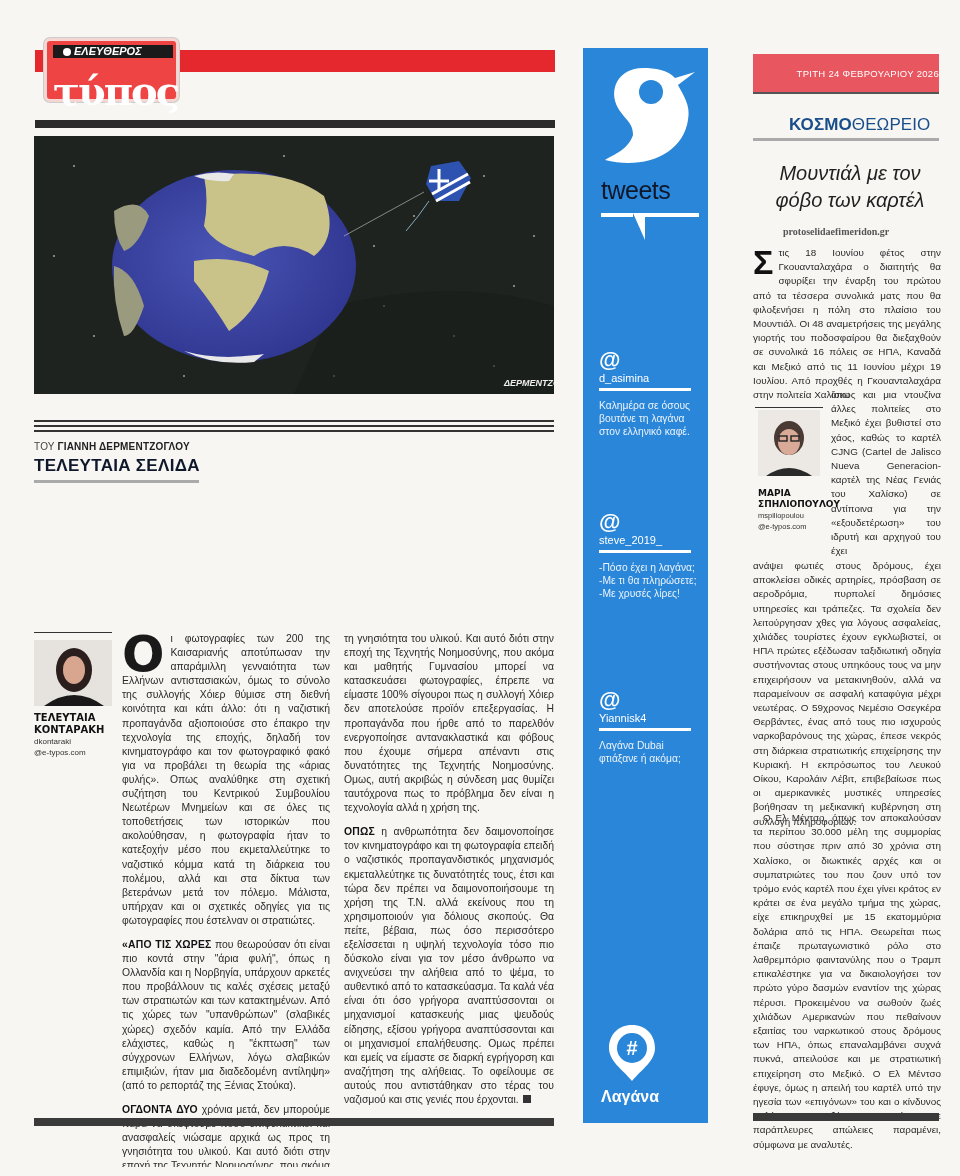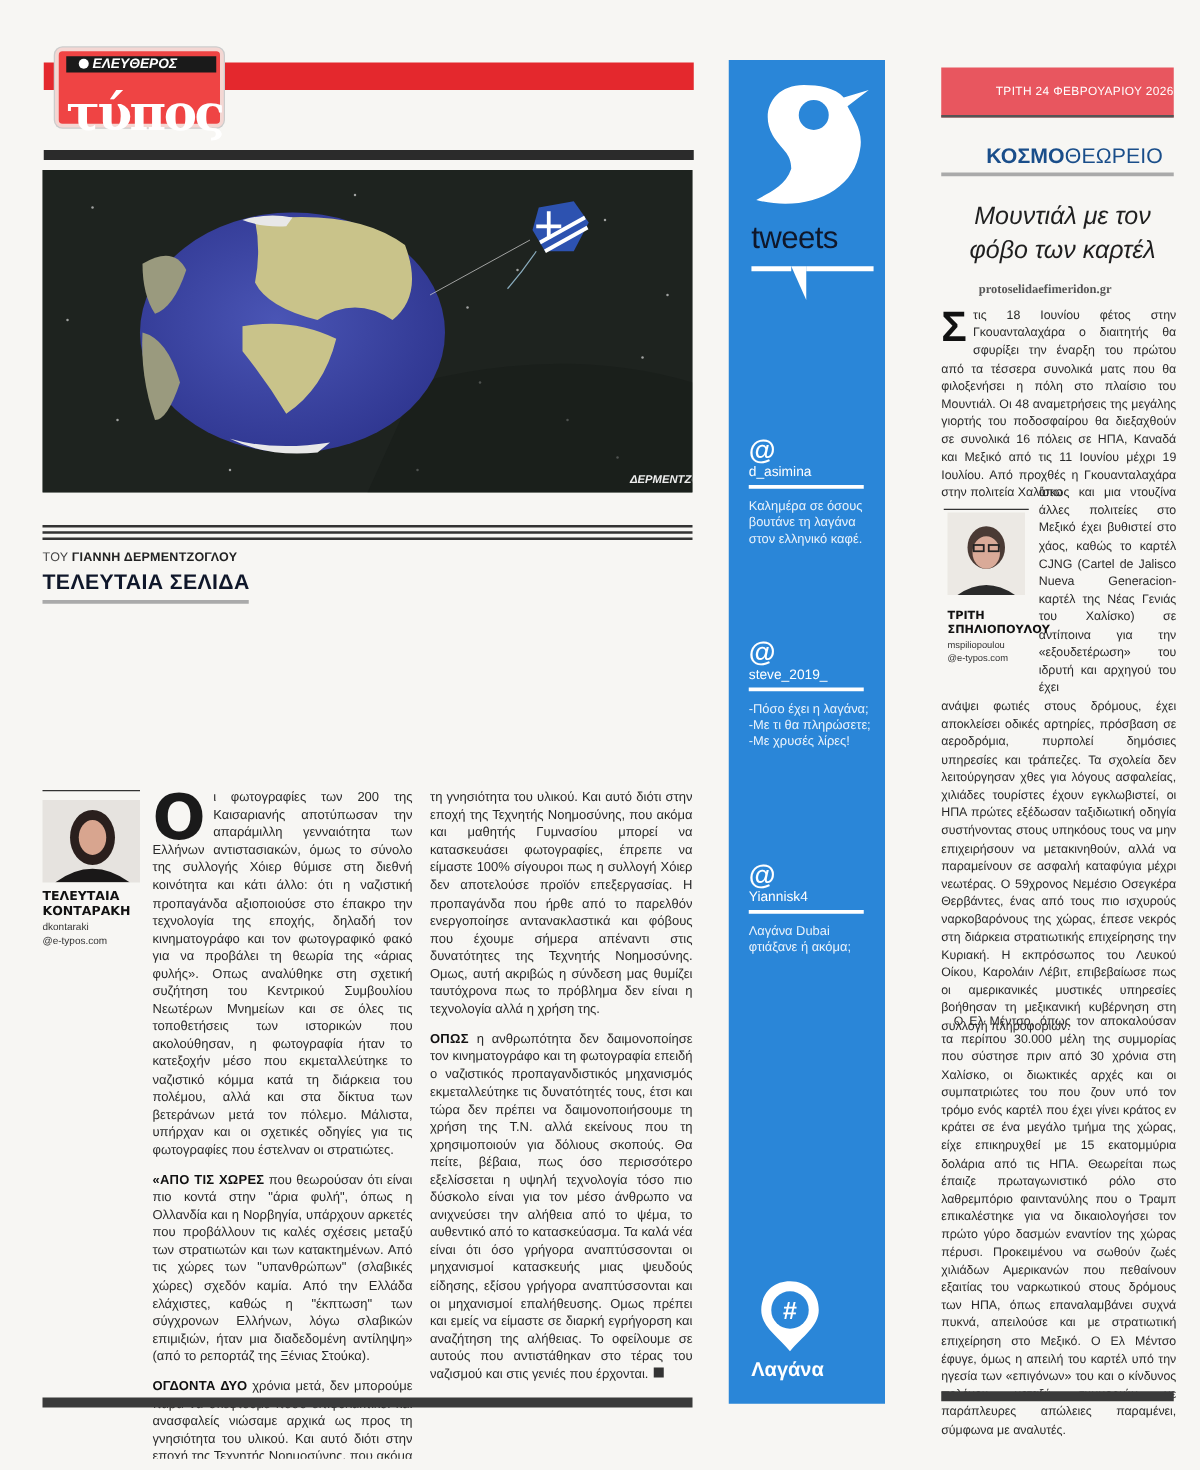--- a/index.html
+++ b/index.html
@@ -217,21 +217,21 @@
 <div class="abs author-photo" style="left:758px;top:410px;width:62px;height:66px;background:#ece9e4;">
   <svg width="62" height="66">
     <ellipse cx="31" cy="28" rx="15" ry="17" fill="#4a3a34"></ellipse>
     <ellipse cx="31" cy="32" rx="11" ry="13" fill="#d9aa98"></ellipse>
     <rect x="21" y="26" width="8" height="5" fill="none" stroke="#222" stroke-width="1.4"></rect>
     <rect x="33" y="26" width="8" height="5" fill="none" stroke="#222" stroke-width="1.4"></rect>
     <path d="M8 66 Q 31 50 54 66 Z" fill="#2a2a2a"></path>
   </svg>
 </div>
 <div class="abs" style="left:758px;top:488px;width:70px;">
-  <div class="author-name" style="font-size:9px;line-height:11px;">ΤΡΙΤΗ</div>
+  <div class="author-name" style="font-size:9px;line-height:11px;">ΜΑΡΙΑ</div>
   <div class="author-name" style="font-size:9px;line-height:11px;">ΣΠΗΛΙΟΠΟΥΛΟΥ</div>
   <div class="author-mail" style="font-size:7.5px;">mspiliopoulou</div>
   <div class="author-mail" style="font-size:7.5px;">@e-typos.com</div>
 </div>
 
 <div class="abs r-text" style="left:831px;top:388px;width:110px;">όπως και μια ντουζίνα άλλες πολιτείες στο Μεξικό έχει βυθιστεί στο χάος, καθώς το καρτέλ CJNG (Cartel de Jalisco Nueva Generacion- καρτέλ της Νέας Γενιάς του Χαλίσκο) σε αντίποινα για την «εξουδετέρωση» του ιδρυτή και αρχηγού του έχει</div>
 <div class="abs r-text" style="left:753px;top:559px;width:188px;">ανάψει φωτιές στους δρόμους, έχει αποκλείσει οδικές αρτηρίες, πρόσβαση σε αεροδρόμια, πυρπολεί δημόσιες υπηρεσίες και τράπεζες. Τα σχολεία δεν λειτούργησαν χθες για λόγους ασφαλείας, χιλιάδες τουρίστες έχουν εγκλωβιστεί, οι ΗΠΑ πρώτες εξέδωσαν ταξιδιωτική οδηγία συστήνοντας στους υπηκόους τους να μην επιχειρήσουν να μετακινηθούν, αλλά να παραμείνουν σε ασφαλή καταφύγια μέχρι νεωτέρας. Ο 59χρονος Νεμέσιο Οσεγκέρα Θερβάντες, ένας από τους πιο ισχυρούς ναρκοβαρόνους της χώρας, έπεσε νεκρός στη διάρκεια στρατιωτικής επιχείρησης την Κυριακή. Η εκπρόσωπος του Λευκού Οίκου, Καρολάιν Λέβιτ, επιβεβαίωσε πως οι αμερικανικές μυστικές υπηρεσίες βοήθησαν τη μεξικανική κυβέρνηση στη συλλογή πληροφοριών.</div>
 <div class="abs r-text" style="left:753px;top:811px;width:188px;text-indent:10px;">Ο Ελ Μέντσο, όπως τον αποκαλούσαν τα περίπου 30.000 μέλη της συμμορίας που σύστησε πριν από 30 χρόνια στη Χαλίσκο, οι διωκτικές αρχές και οι συμπατριώτες του που ζουν υπό τον τρόμο ενός καρτέλ που έχει γίνει κράτος εν κράτει σε ένα μεγάλο τμήμα της χώρας, είχε επικηρυχθεί με 15 εκατομμύρια δολάρια από τις ΗΠΑ. Θεωρείται πως έπαιζε πρωταγωνιστικό ρόλο στο λαθρεμπόριο φαιντανύλης που ο Τραμπ επικαλέστηκε για να δικαιολογήσει τον πρώτο γύρο δασμών εναντίον της χώρας πέρυσι. Προκειμένου να σωθούν ζωές χιλιάδων Αμερικανών που πεθαίνουν εξαιτίας του ναρκωτικού στους δρόμους των ΗΠΑ, όπως επαναλαμβάνει συχνά πυκνά, απειλούσε και με στρατιωτική επιχείρηση στο Μεξικό. Ο Ελ Μέντσο έφυγε, όμως η απειλή του καρτέλ υπό την ηγεσία των «επιγόνων» του και ο κίνδυνος πολέμου μεταξύ συμμοριών με παράπλευρες απώλειες παραμένει, σύμφωνα με αναλυτές.</div>
 <div class="abs bottom-rule" style="left:753px;top:1113px;width:186px;"></div>
 

